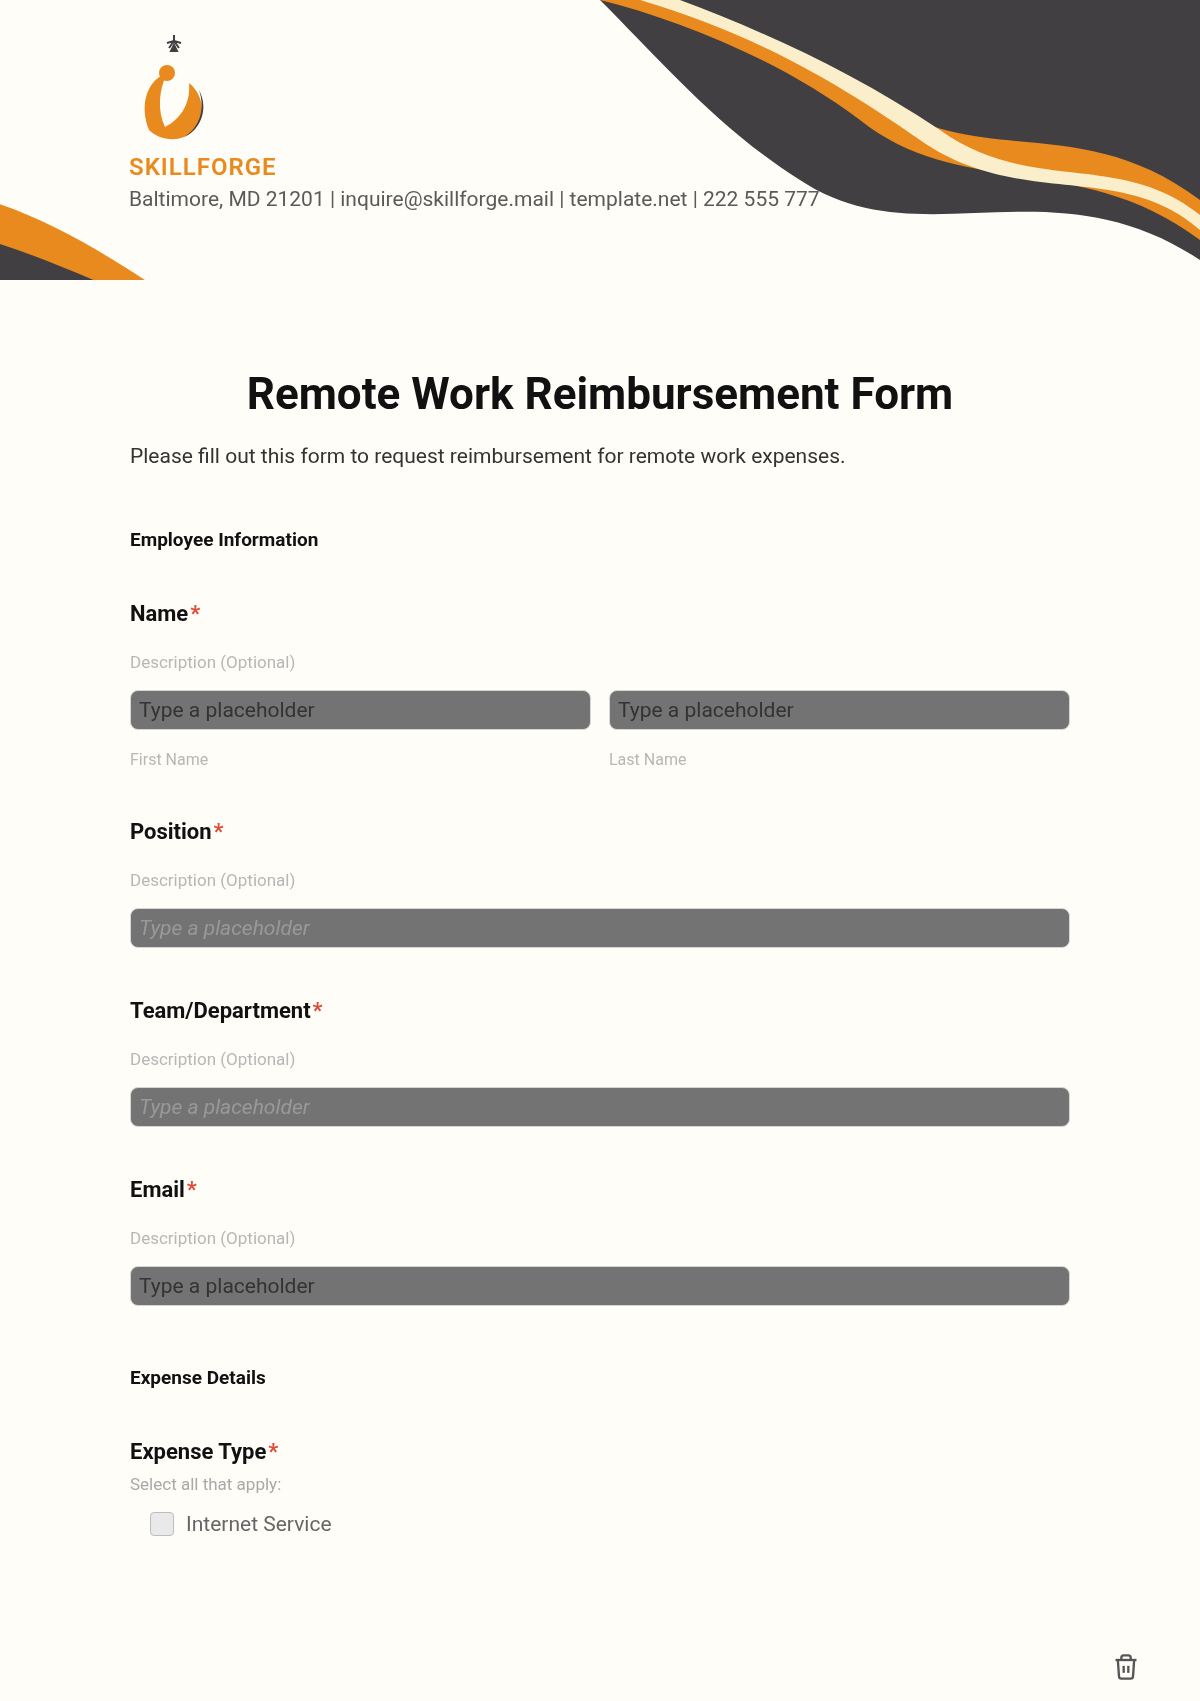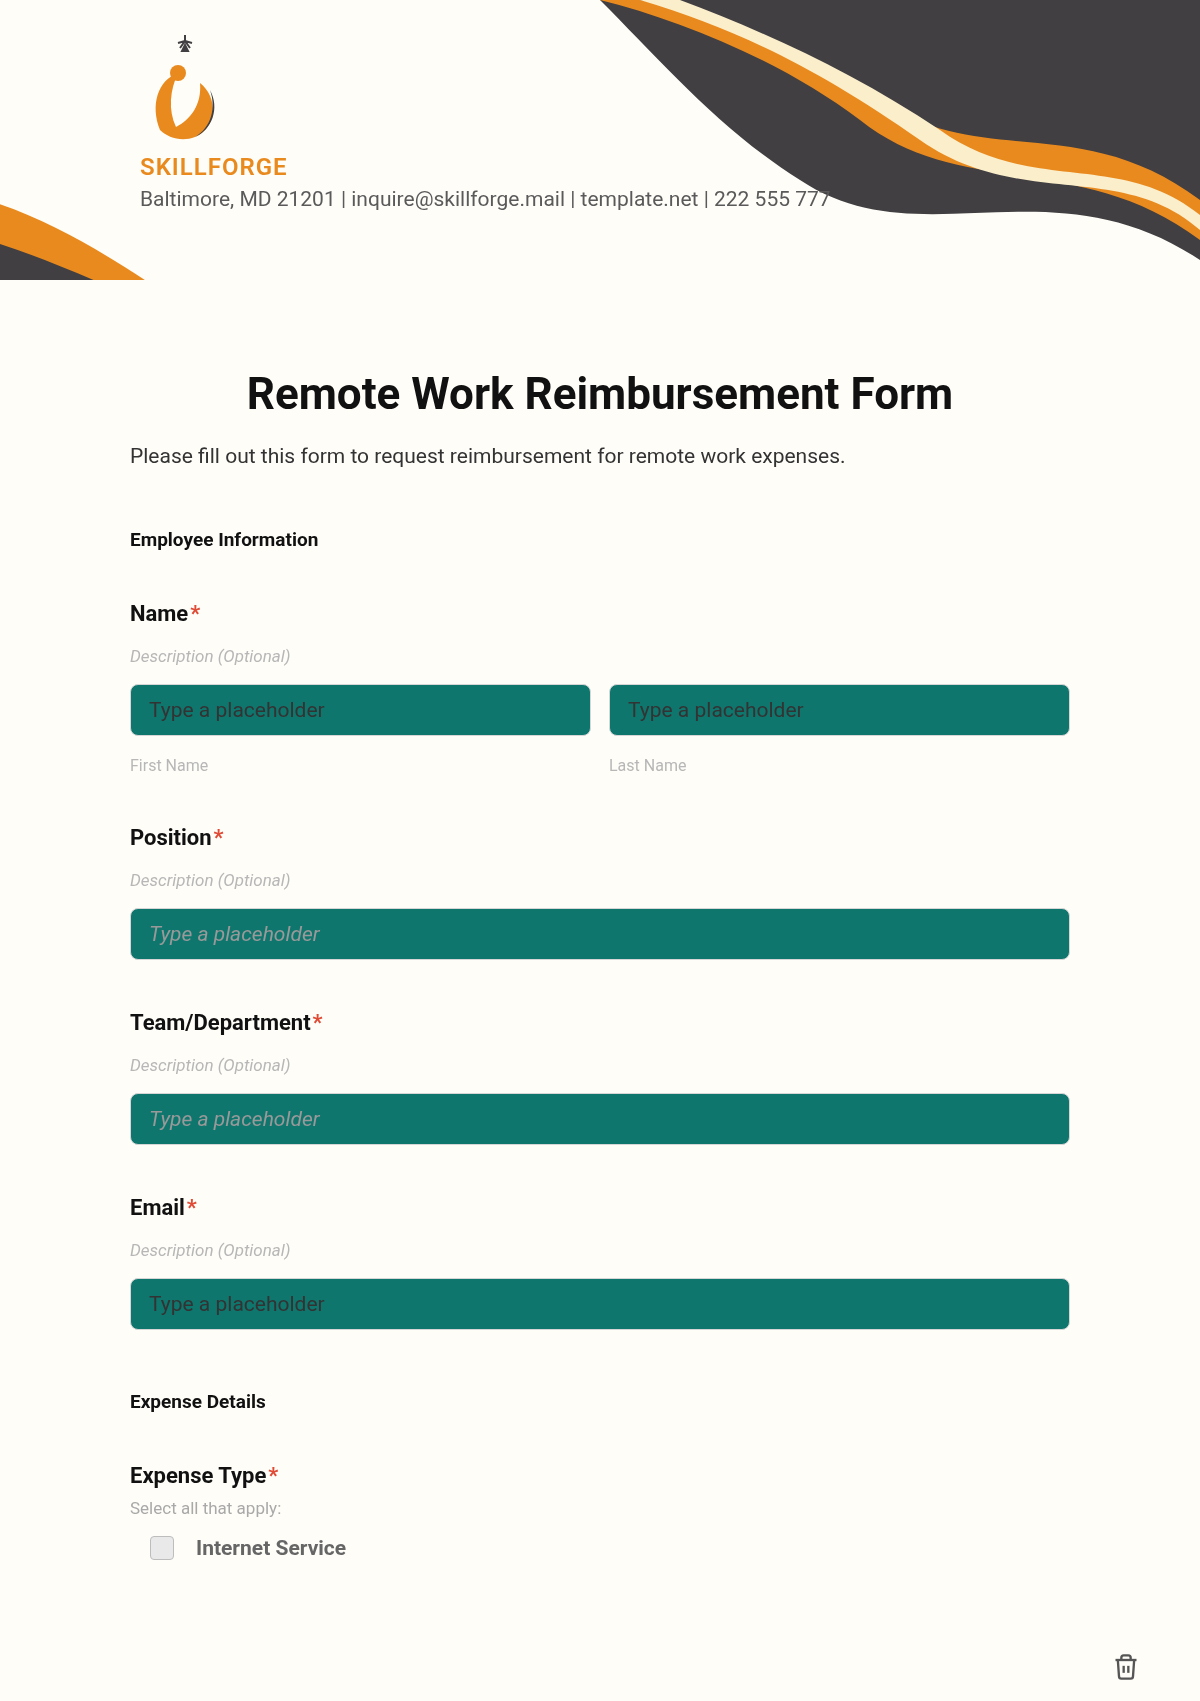--- a/index.html
+++ b/index.html
@@ -23,21 +23,21 @@
     top: 0; right: 0;
     width: 600px; height: 280px;
   }
   .swoosh-left {
     position: absolute;
     left: -60px; top: 190px;
     width: 300px; height: 120px;
   }
   .brand {
     position: absolute;
-    left: 140px; top: 35px;
+    left: 129px; top: 35px;
   }
   .logo-svg { width: 90px; height: 110px; }
   .brand-name {
     color: #e98a1f;
     font-size: 24px;
     font-weight: 600;
     letter-spacing: 1px;
     margin-top: 4px;
   }
   .brand-sub {
@@ -72,38 +72,37 @@
     margin-top: 50px;
   }
   .field-label {
     font-size: 22px;
     font-weight: 700;
     color: #111;
   }
   .req { color: #e04b36; margin-left: 2px; }
   .field-desc {
     font-size: 17px;
-    font-style: italic;
     color: #b7b7b7;
-    margin-top: 20px;
+    margin-top: 26px;
   }
   .input-row {
     display: flex;
     gap: 18px;
     margin-top: 18px;
   }
   .text-input {
     flex: 1;
-    height: 52px;
+    height: 40px;
     border: 1px solid #d6d6d6;
     border-radius: 8px;
-    padding: 0 18px;
+    padding: 0 8px;
     font-size: 21px;
     font-family: inherit;
-    background: #0f766e;
+    background: #737373;
   }
   .text-input.full { width: 100%; }
   .text-input::placeholder { color: #999; font-style: italic; }
   .text-input.dark-ph::placeholder { color: #333; font-style: normal; }
   .sub-label-row {
     display: flex;
     gap: 18px;
     margin-top: 20px;
   }
   .sub-label {
@@ -112,24 +111,23 @@
     color: #b7b7b7;
   }
   .hint {
     font-size: 17px;
     color: #a9a9a9;
     margin-top: 10px;
   }
   .checkbox-row {
     display: flex;
     align-items: center;
-    gap: 22px;
+    gap: 12px;
     margin-top: 18px;
     padding-left: 20px;
-    font-weight: bold;
   }
   .checkbox {
     width: 24px; height: 24px;
     border: 1px solid #bdbdbd;
     border-radius: 4px;
     background: #e9e9e9;
   }
   .checkbox-label {
     font-size: 21px;
     color: #666;

